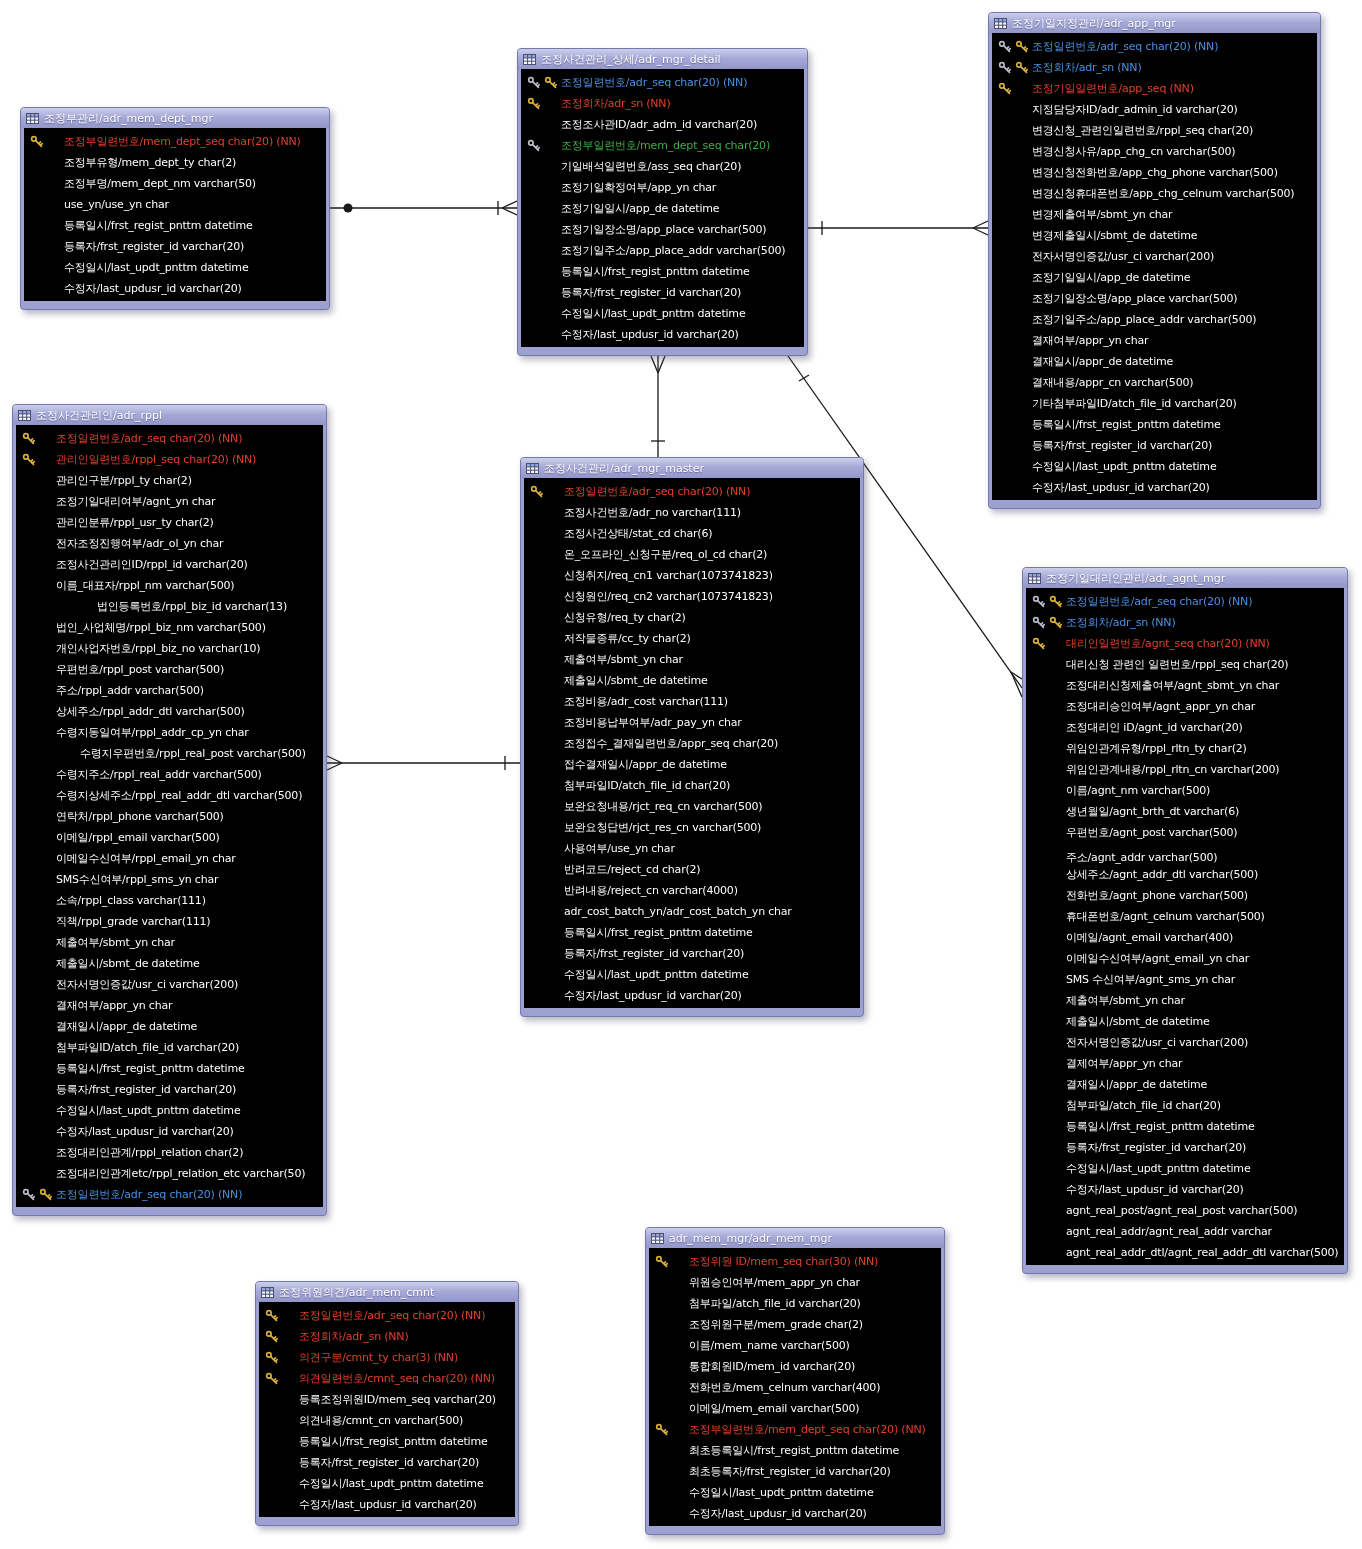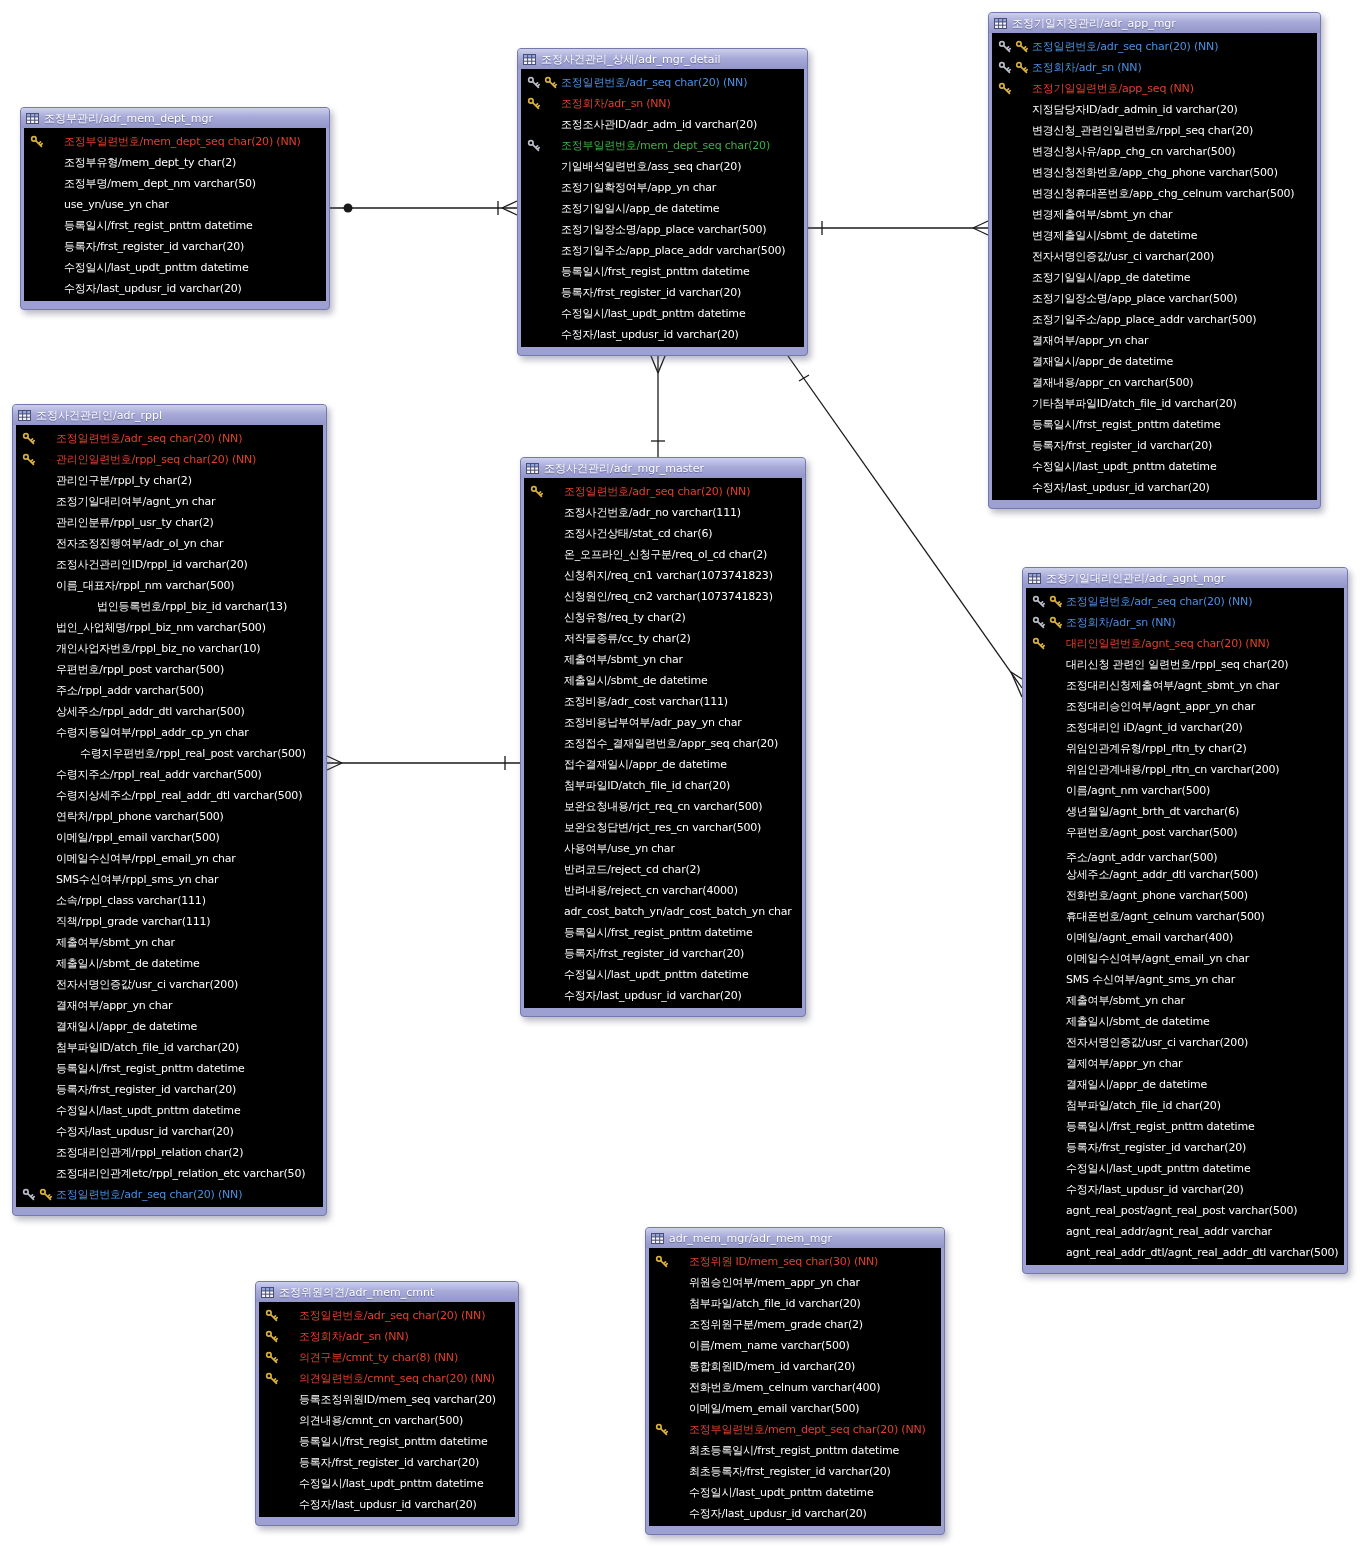--- a/index.html
+++ b/index.html
@@ -533,21 +533,21 @@
               <g fill="none" stroke="#d9b13b" stroke-width="1.8" stroke-linecap="round">
                 <circle cx="4.2" cy="4.2" r="2.4"></circle>
                 <path d="M6.1 6.1 L12.3 12.3 M9.4 9.4 L11.3 7.5 M11.2 11.2 L13.1 9.3"></path>
               </g>
             </svg>
           </span>
           <span class="col-label" style="color: rgb(74, 144, 226);">조정일련번호/adr_seq char(20) (NN)</span>
         </div>
       </div>
     </div>
-    <div class="entity" style="left: 520px; top: 457px; width: 286px;">
+    <div class="entity" style="left: 520px; top: 457px; width: 344px;">
       <div class="entity-header">
         <svg class="tbl-icon" width="13" height="11" viewBox="0 0 13 11">
           <rect x="0.5" y="0.5" width="12" height="10" fill="#f4f6fb" stroke="#4a4e72"></rect>
           <rect x="0.5" y="0.5" width="12" height="3.4" fill="#92a7de" stroke="#4a4e72"></rect>
           <line x1="4.6" y1="0.5" x2="4.6" y2="10.5" stroke="#4a4e72"></line>
           <line x1="8.7" y1="0.5" x2="8.7" y2="10.5" stroke="#4a4e72"></line>
           <line x1="0.5" y1="7.2" x2="12.5" y2="7.2" stroke="#4a4e72"></line>
         </svg>
         <span>조정사건관리/adr_mgr_master</span>
       </div>
@@ -872,21 +872,21 @@
         </div>
         <div class="col-row">
           <span class="keys">
             <svg class="key" width="13" height="13" viewBox="0 0 14 14">
               <g fill="none" stroke="#d9b13b" stroke-width="1.8" stroke-linecap="round">
                 <circle cx="4.2" cy="4.2" r="2.4"></circle>
                 <path d="M6.1 6.1 L12.3 12.3 M9.4 9.4 L11.3 7.5 M11.2 11.2 L13.1 9.3"></path>
               </g>
             </svg>
           </span>
-          <span class="col-label" style="color: rgb(224, 64, 44);">의견구분/cmnt_ty char(8) (NN)</span>
+          <span class="col-label" style="color: rgb(224, 64, 44);">의견구분/cmnt_ty char(3) (NN)</span>
         </div>
         <div class="col-row">
           <span class="keys">
             <svg class="key" width="13" height="13" viewBox="0 0 14 14">
               <g fill="none" stroke="#d9b13b" stroke-width="1.8" stroke-linecap="round">
                 <circle cx="4.2" cy="4.2" r="2.4"></circle>
                 <path d="M6.1 6.1 L12.3 12.3 M9.4 9.4 L11.3 7.5 M11.2 11.2 L13.1 9.3"></path>
               </g>
             </svg>
           </span>

